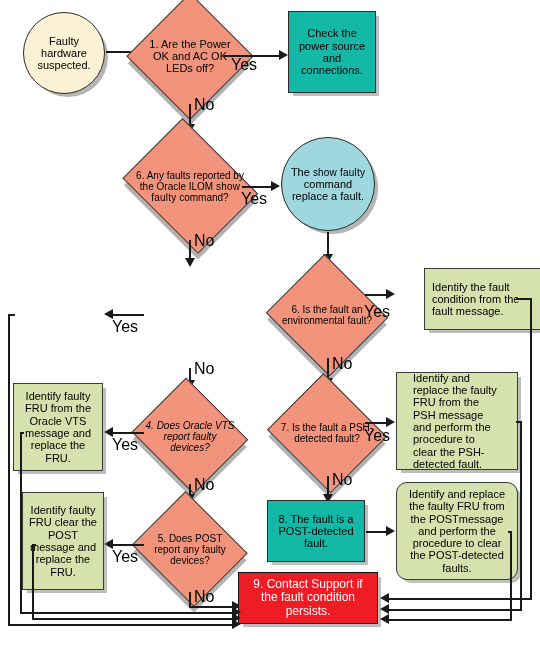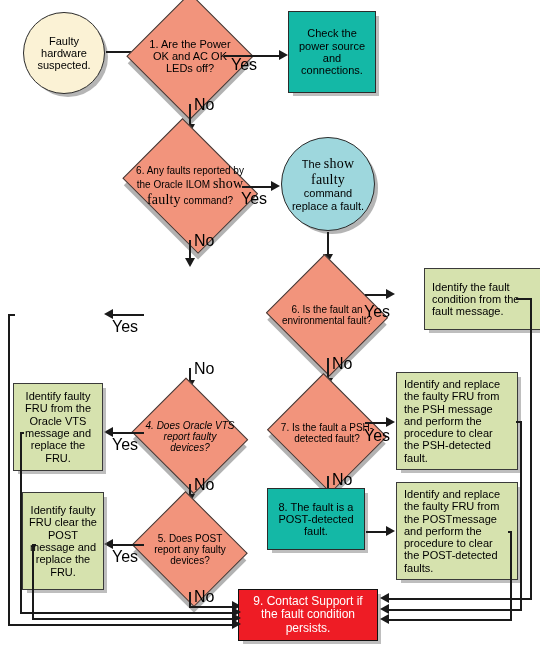--- a/index.html
+++ b/index.html
@@ -21,21 +21,21 @@
   .diamond-wrap .dsh{position:absolute;inset:0;}
   .diamond-wrap .dsh i{position:absolute;left:50%;top:50%;width:70.7%;height:70.7%;
      transform:translate(-50%,-50%) rotate(45deg);background:#f2947c;border:1.4px solid #3a3a3a;
      box-shadow:5px 5px 0 -1px rgba(130,130,130,.62);}
   .diamond-wrap .dtxt{position:absolute;inset:0;display:flex;align-items:center;
      justify-content:center;text-align:center;line-height:1.1;}
 
   .t11{font-size:11px;}
   .t10{font-size:10px;}
   .t12{font-size:12px;}
-  code,.mono{font-family:Liberation Serif, serif;font-size:14px;
+  code,.mono{font-family:Liberation Sans, sans-serif;font-size:10px;
        letter-spacing:.2px;}
 
   
   .ln{position:absolute;background:#1a1a1a;}
   .h{height:2px;}
   .v{width:2px;}
   .ar{position:absolute;width:0;height:0;}
   .ar.r{border-top:5.5px solid transparent;border-bottom:5.5px solid transparent;border-left:9px solid #1a1a1a;}
   .ar.l{border-top:5.5px solid transparent;border-bottom:5.5px solid transparent;border-right:9px solid #1a1a1a;}
   .ar.d{border-left:5.5px solid transparent;border-right:5.5px solid transparent;border-top:9px solid #1a1a1a;}
@@ -168,40 +168,40 @@
     <div class="dsh">
         <i></i>
       </div>
     <div class="dtxt t10" style="padding:0 14px;">7. Is the fault a PSH-detected fault?</div>
   </div>
 
   <div class="ln h" style="left:365px;top:422px;width:23px;"></div>
   <div class="ar r" style="left:386px;top:417px;"></div>
   <div class="lbl" style="left:364px;top:427px;">Yes</div>
 
-  <div class="node rect t11" style="left:396px;top:372px;width:122px;height:98px;padding:0 7px;justify-content:flex-start;text-align:left;">
+  <div class="node rect t11" style="left:396px;top:372px;width:122px;height:98px;padding:0 16px;justify-content:flex-start;text-align:left;">
     <span>Identify and replace the faulty FRU from the PSH message and perform the procedure to clear the PSH-detected fault.</span>
   </div>
 
   <div class="lbl" style="left:332px;top:471px;">No</div>
   <div class="ln v" style="left:327px;top:476px;height:22px;"></div>
   <div class="ar d" style="left:322.5px;top:494px;"></div>
 
-  <div class="node rect blue t11" style="left:267px;top:488px;width:98px;height:62px;padding:0 5px;">
+  <div class="node rect blue t11" style="left:267px;top:500px;width:98px;height:62px;padding:0 5px;">
     <span>8. The fault is a POST-detected fault.</span>
   </div>
 
   <div class="ln h" style="left:366px;top:531px;width:22px;"></div>
   <div class="ar r" style="left:386px;top:526px;"></div>
 
-  <div class="node rect t11" style="left:396px;top:482px;width:122px;height:98px;padding:0 7px;justify-content:flex-start;text-align:left;">
+  <div class="node rect t11" style="left:396px;top:482px;width:122px;height:98px;padding:0 7px;justify-content:flex-start;text-align:center;border-radius:11px;">
     <span>Identify and replace the faulty FRU from the POSTmessage and perform the procedure to clear the POST-detected faults.</span>
   </div>
 
-  <div class="node rect red t12" style="left:238px;top:589px;width:140px;height:52px;padding:0 6px;justify-content:center;">
+  <div class="node rect red t12" style="left:238px;top:572px;width:140px;height:52px;padding:0 6px;justify-content:center;">
     <span>9. Contact Support if the fault condition persists.</span>
   </div>
 
   <div class="ln h" style="left:8px;top:314px;width:7px;"></div>
   <div class="ln v" style="left:8px;top:314px;height:312px;"></div>
   <div class="ln h" style="left:8px;top:624px;width:227px;"></div>
   <div class="ar r" style="left:232px;top:619px;"></div>
 
   <div class="ln h" style="left:20px;top:432px;width:-0px;"></div>
   <div class="ln v" style="left:20px;top:432px;height:182px;"></div>

